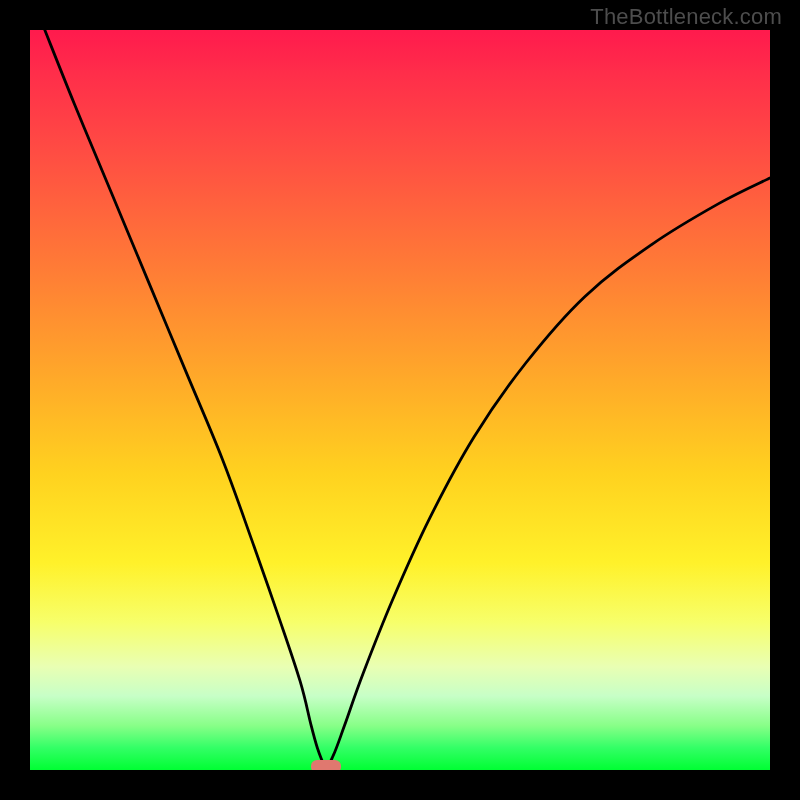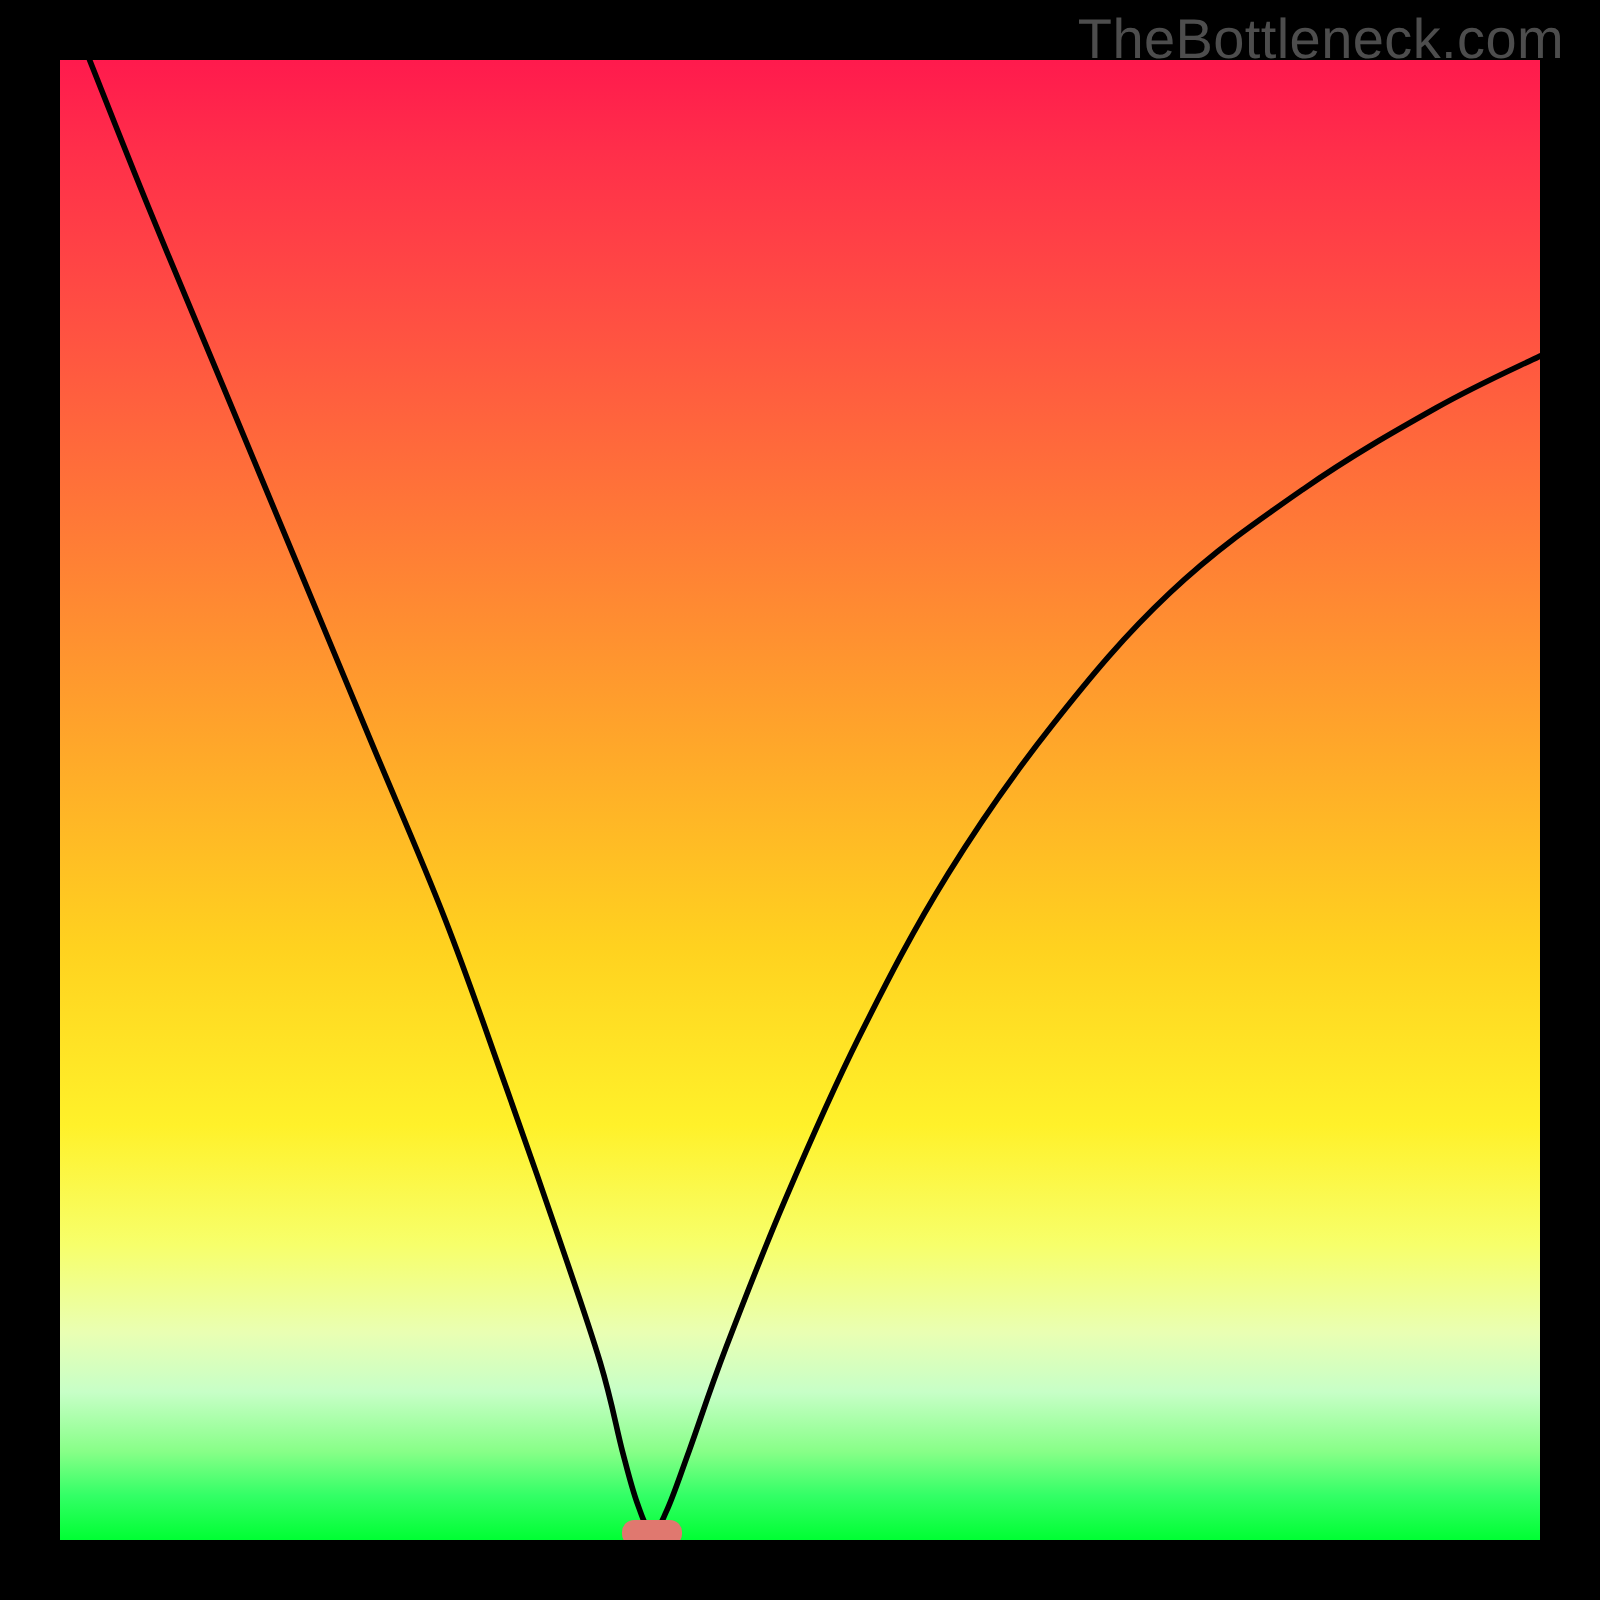--- a/index.html
+++ b/index.html
@@ -14,21 +14,21 @@
   .frame {
     position: relative;
     width: 800px;
     height: 800px;
     background: #000;
   }
   .watermark {
     position: absolute;
     top: 4px;
     right: 18px;
-    font-size: 28px;
+    font-size: 22px;
     font-weight: 500;
     color: #4d4d4d;
     letter-spacing: 0.2px;
     z-index: 20;
     user-select: none;
   }
   .plot-area {
     position: absolute;
     left: 30px;
     top: 30px;

